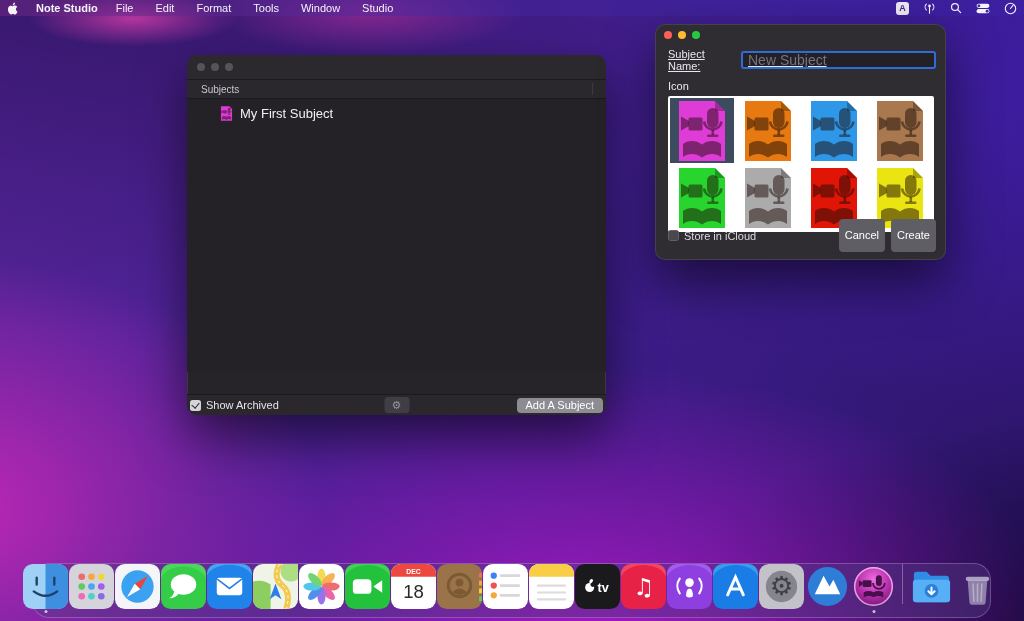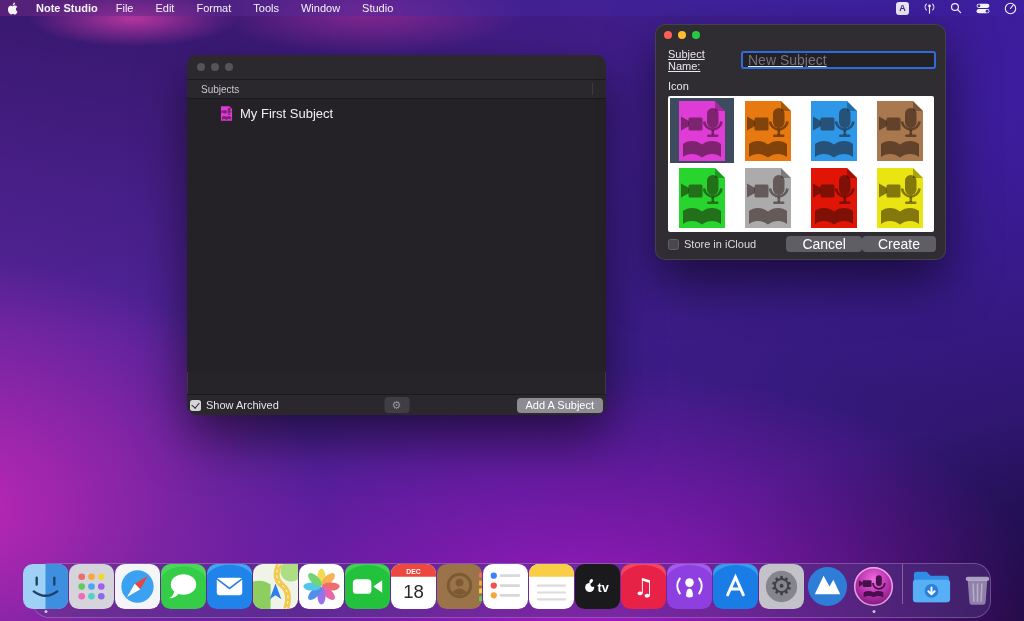--- a/index.html
+++ b/index.html
@@ -100,23 +100,23 @@
   .icon-label { margin:8px 0 4px; }
   .icon-grid {
     width:266px; height:136px; background:#fff; border-radius:2px;
     display:grid; grid-template-columns:repeat(4,1fr); grid-template-rows:repeat(2,1fr); gap:2px; padding:2px;
   }
   .icon-cell { display:flex; align-items:center; justify-content:center; background:#fff; }
   .icon-cell.selected { background:#3c4b5e; }
   .dialog-footer { position:absolute; left:0; right:0; bottom:8px; display:flex; align-items:center; padding:0 10px 0 13px; color:#dcdae0; font-size:11px;justify-content:center; }
   .dlg-btn {
     background:#605e65; color:#fff; border:none; border-radius:4px;
-    font-size:14px; height:16px; line-height:1; padding:1px 16px;
-  }
-  .dlg-btn + .dlg-btn { }
+    font-size:11px; height:33px; line-height:1; padding:1px 6px;
+  }
+  .dlg-btn + .dlg-btn { margin-left:6px; }
   .dialog-footer .spacer { margin-left:auto; }
 
   
   .dock {
     position:absolute; left:32px; top:563px; width:959px; height:55px;
     background:rgba(82,60,128,.42); border:1px solid rgba(255,255,255,.22);
     border-radius:17px; backdrop-filter:blur(18px);
     display:flex; justify-content:center; gap:1px; padding:0 4px;
   }
   .dk { width:45px; height:45px; position:relative; flex:0 0 auto; }

